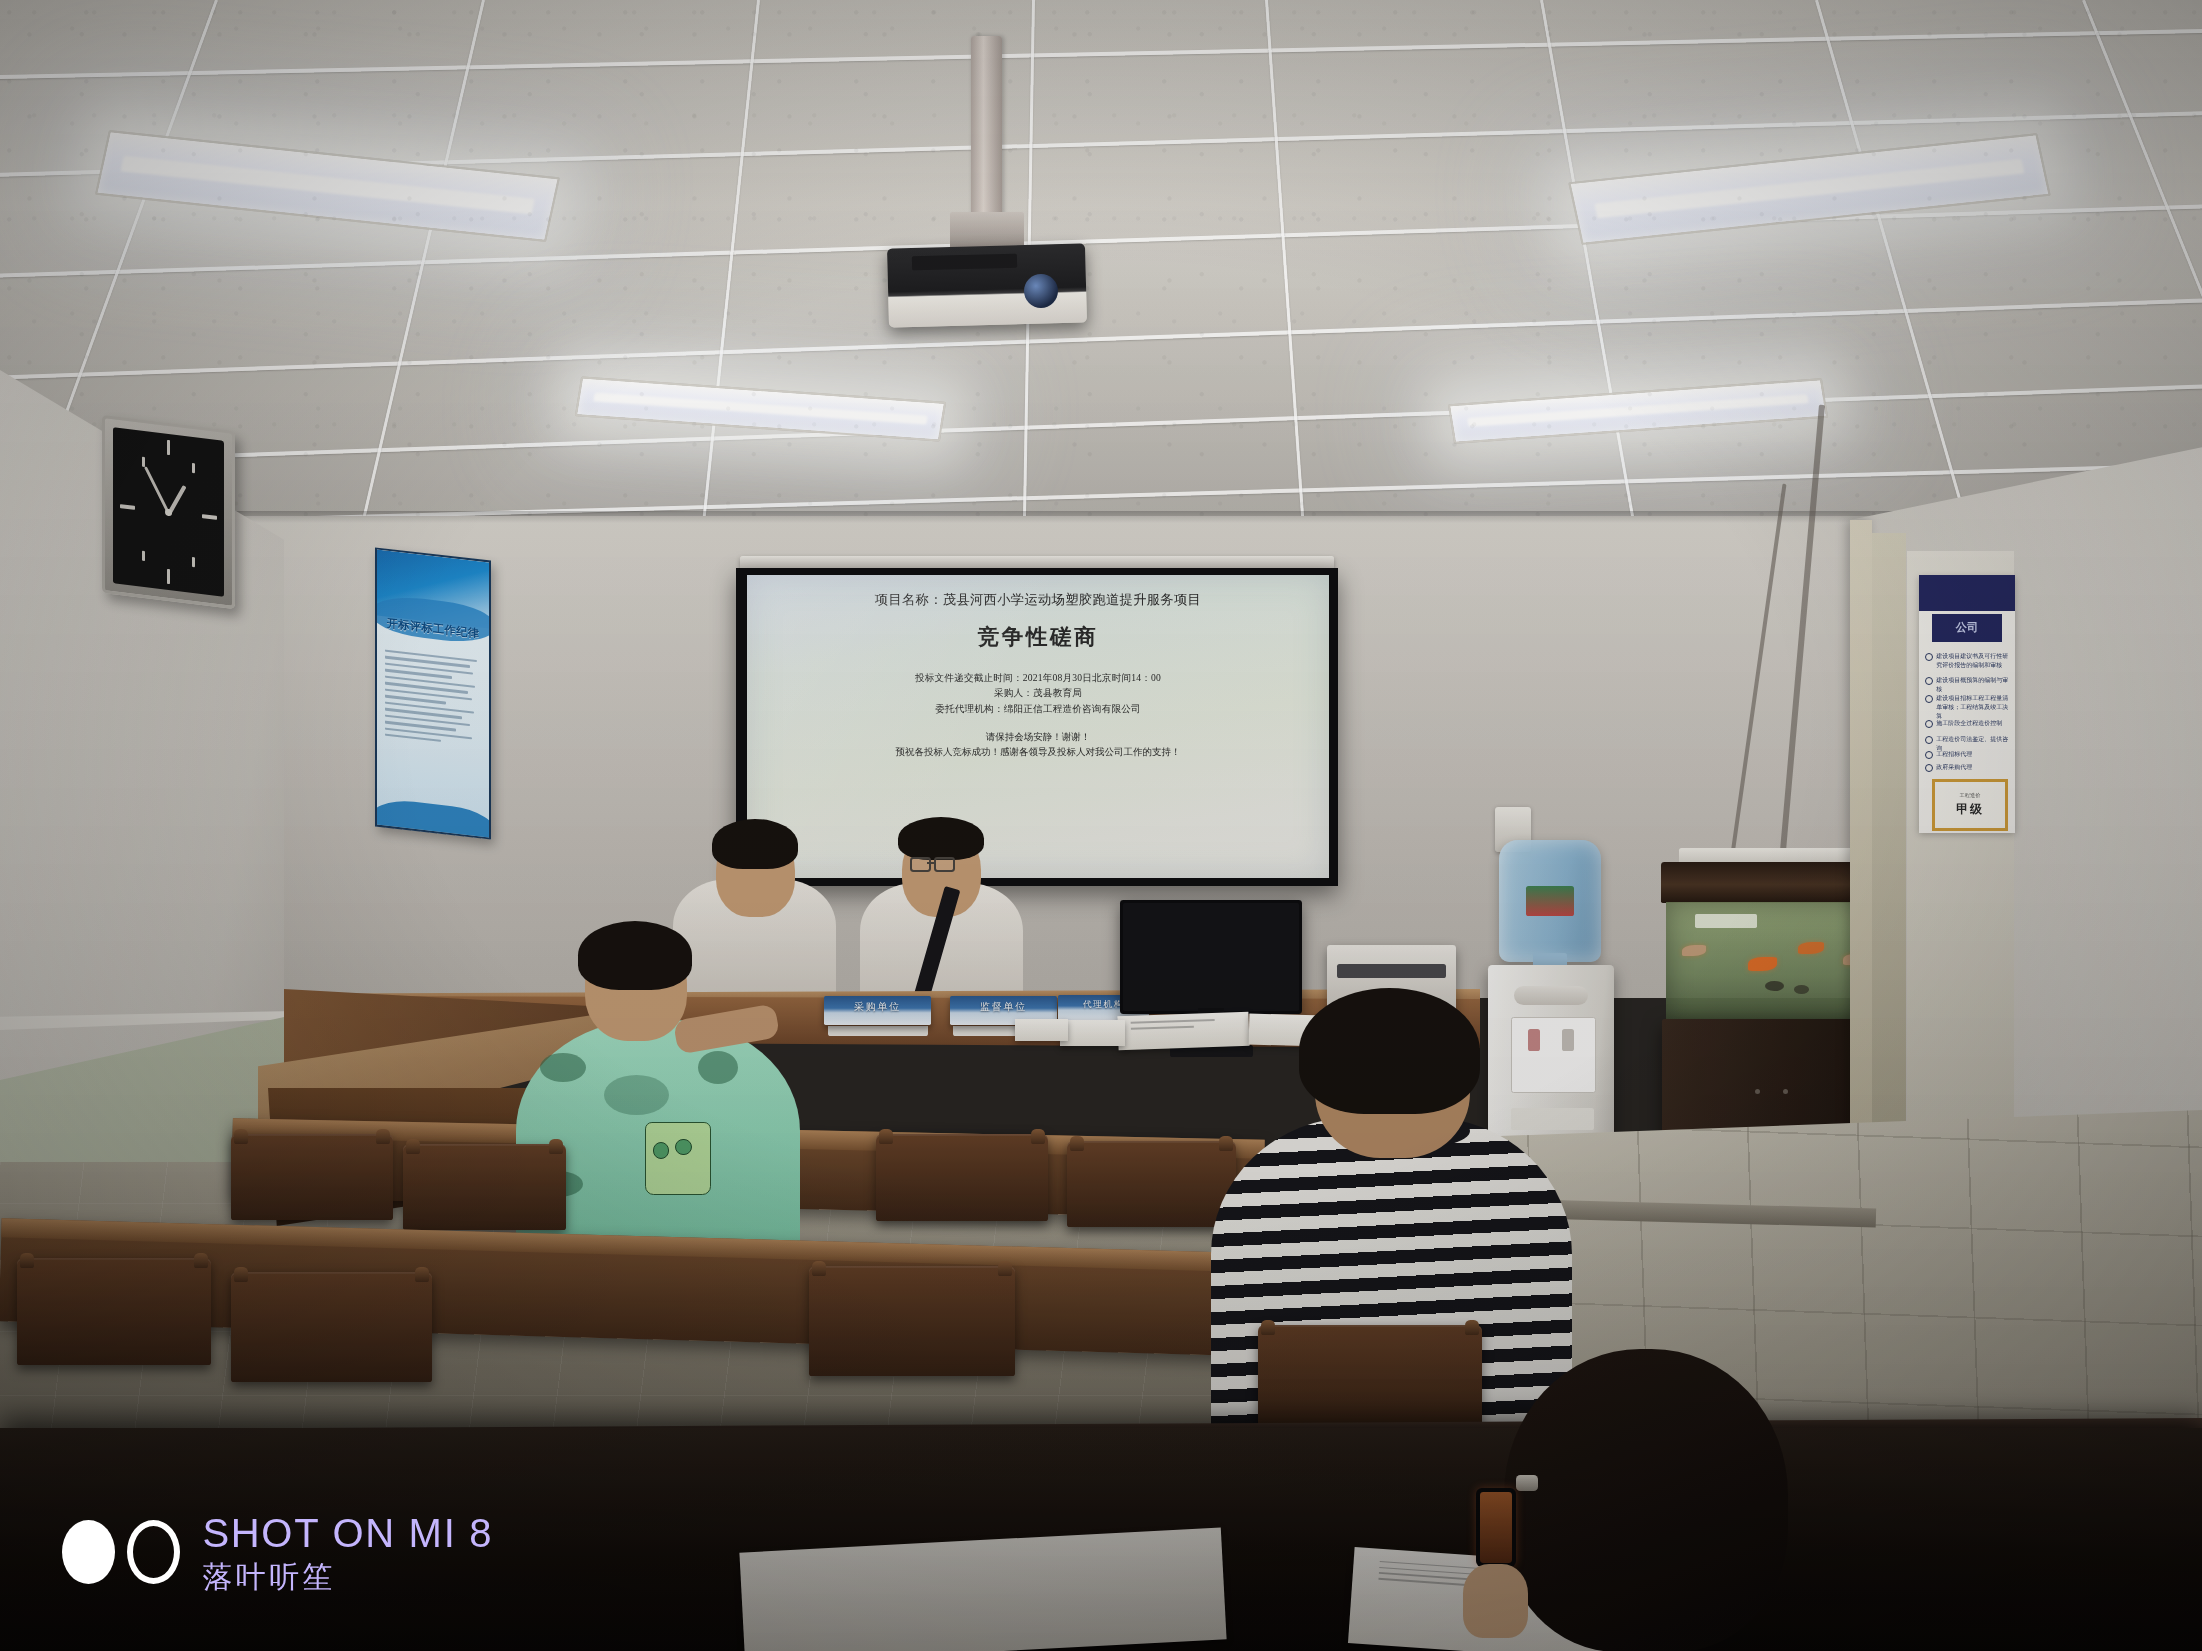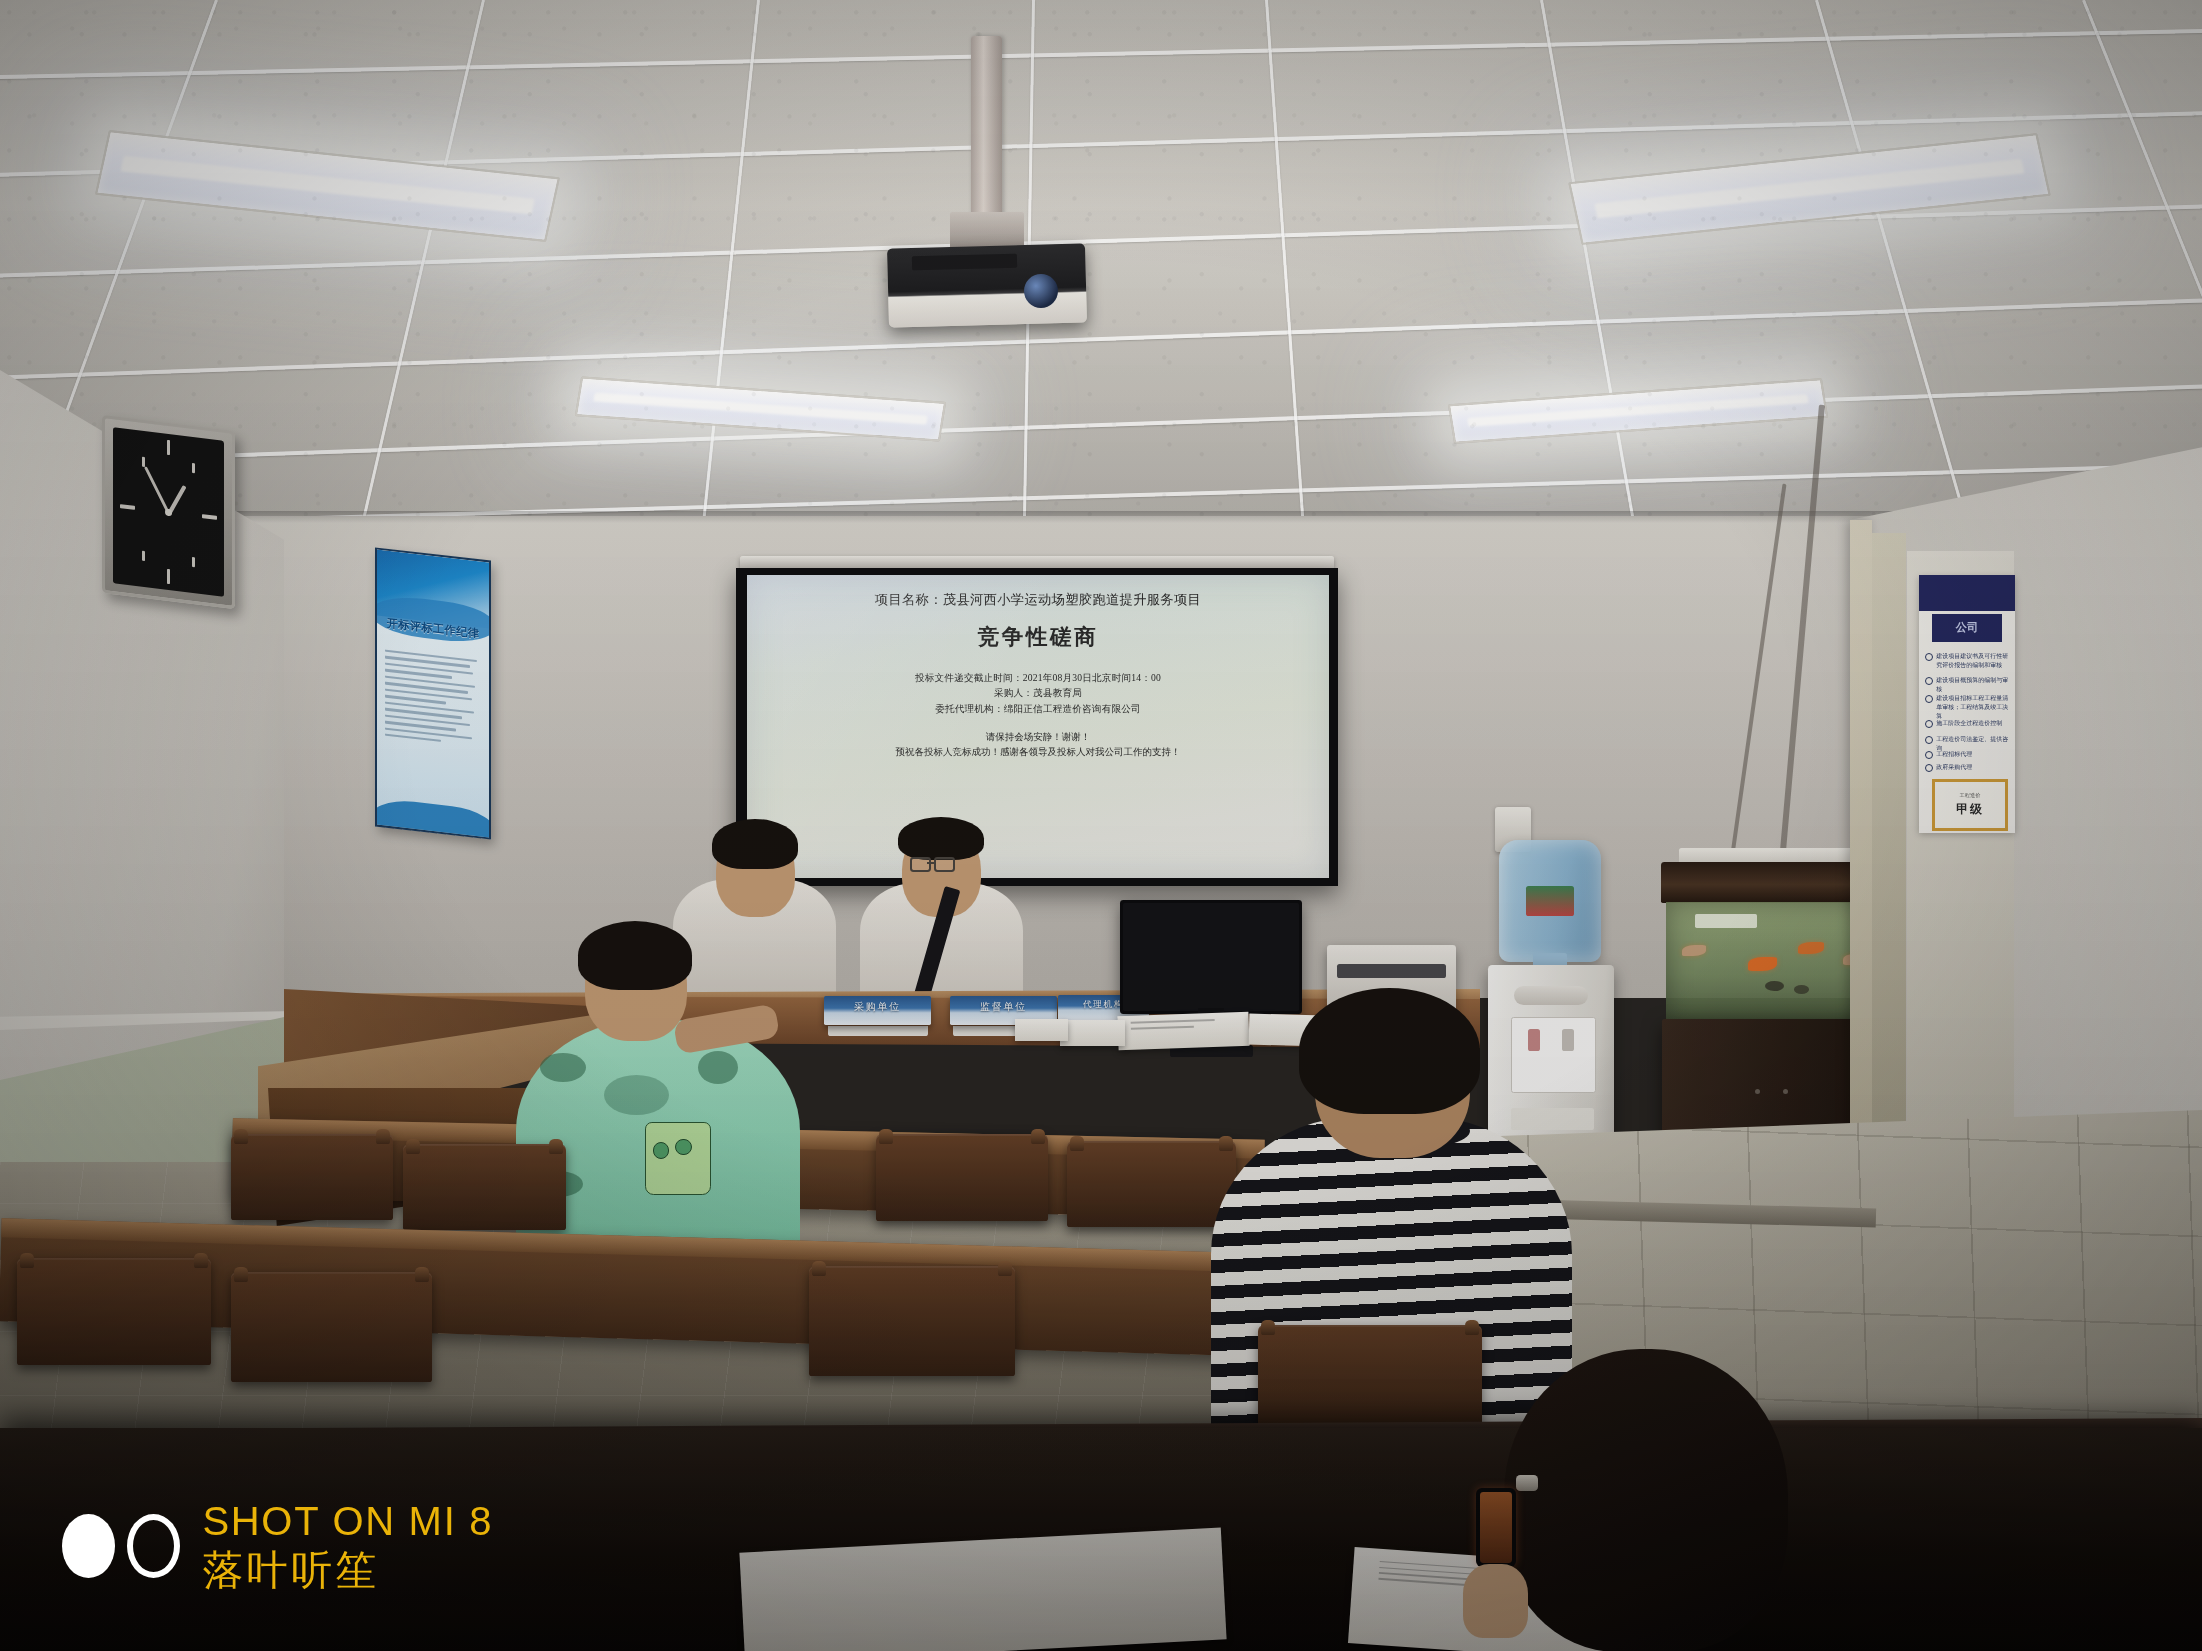--- a/index.html
+++ b/index.html
@@ -361,23 +361,23 @@
   .vignette{position:absolute;inset:0;pointer-events:none;
     background:radial-gradient(ellipse 78% 70% at 50% 44%,rgba(0,0,0,0) 40%,rgba(0,0,0,.38) 100%);}
   .grade{position:absolute;inset:0;pointer-events:none;
     background:linear-gradient(180deg,rgba(255,250,235,.05),rgba(20,14,10,.22));mix-blend-mode:multiply;}
 
   
   .watermark{position:absolute;left:62px;bottom:59px;display:flex;align-items:center;gap:22.4px;}
   .wm-dots{display:flex;align-items:center;gap:12px;}
   .wm-dots .solid{width:53px;height:64px;border-radius:50%;background:#fff;}
   .wm-dots .ring{width:53px;height:64px;border-radius:50%;border:6.9px solid #fff;box-sizing:border-box;}
-  .wm-text{color:#eab308;line-height:1.1;}
+  .wm-text{color:#c4b5fd;line-height:1.1;}
   .wm-text .l1{font-size:40px;letter-spacing:1.7px;font-weight:300;}
-  .wm-text .l2{font-size:41px;letter-spacing:3.4px;font-weight:300;margin-top:5.2px;}
+  .wm-text .l2{font-size:30px;letter-spacing:3.4px;font-weight:300;margin-top:5.2px;}
 </style>
 </head>
 <body>
 
 <div id="photo">
 
   <div class="ceiling">
     <div class="cgrid">
       <i class="ch" style="top:52px;transform:rotate(-1.2deg)"></i>
       <i class="ch" style="top:142px;transform:rotate(-1.6deg)"></i>

